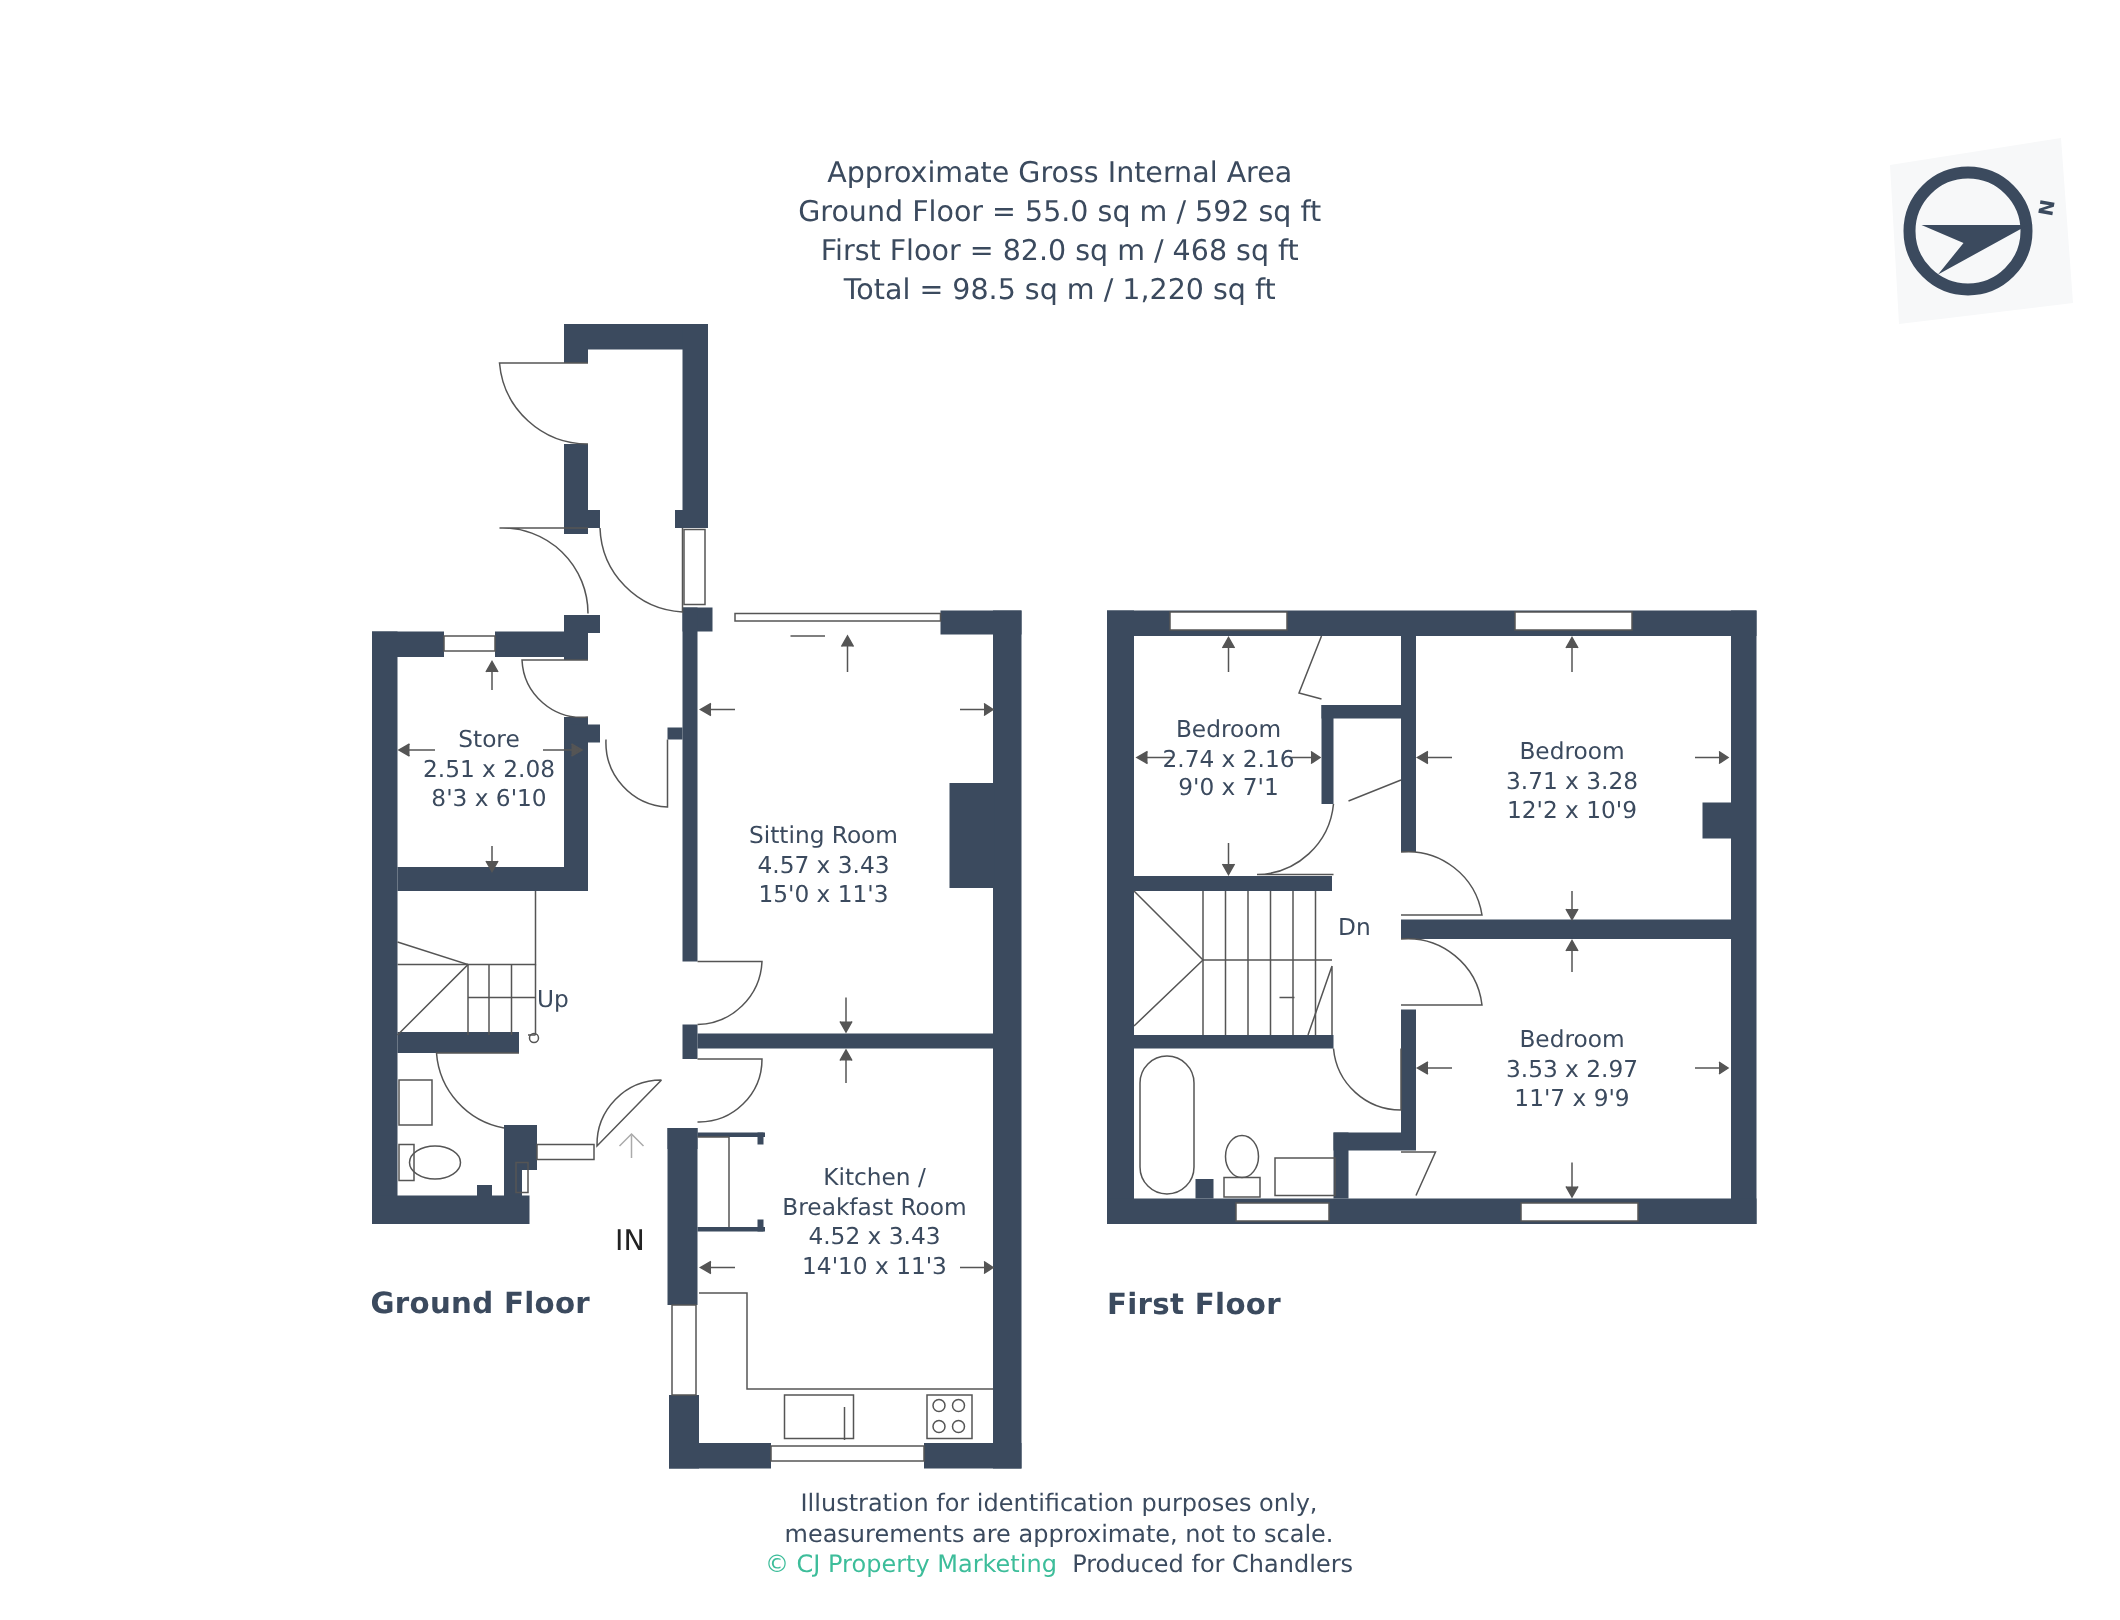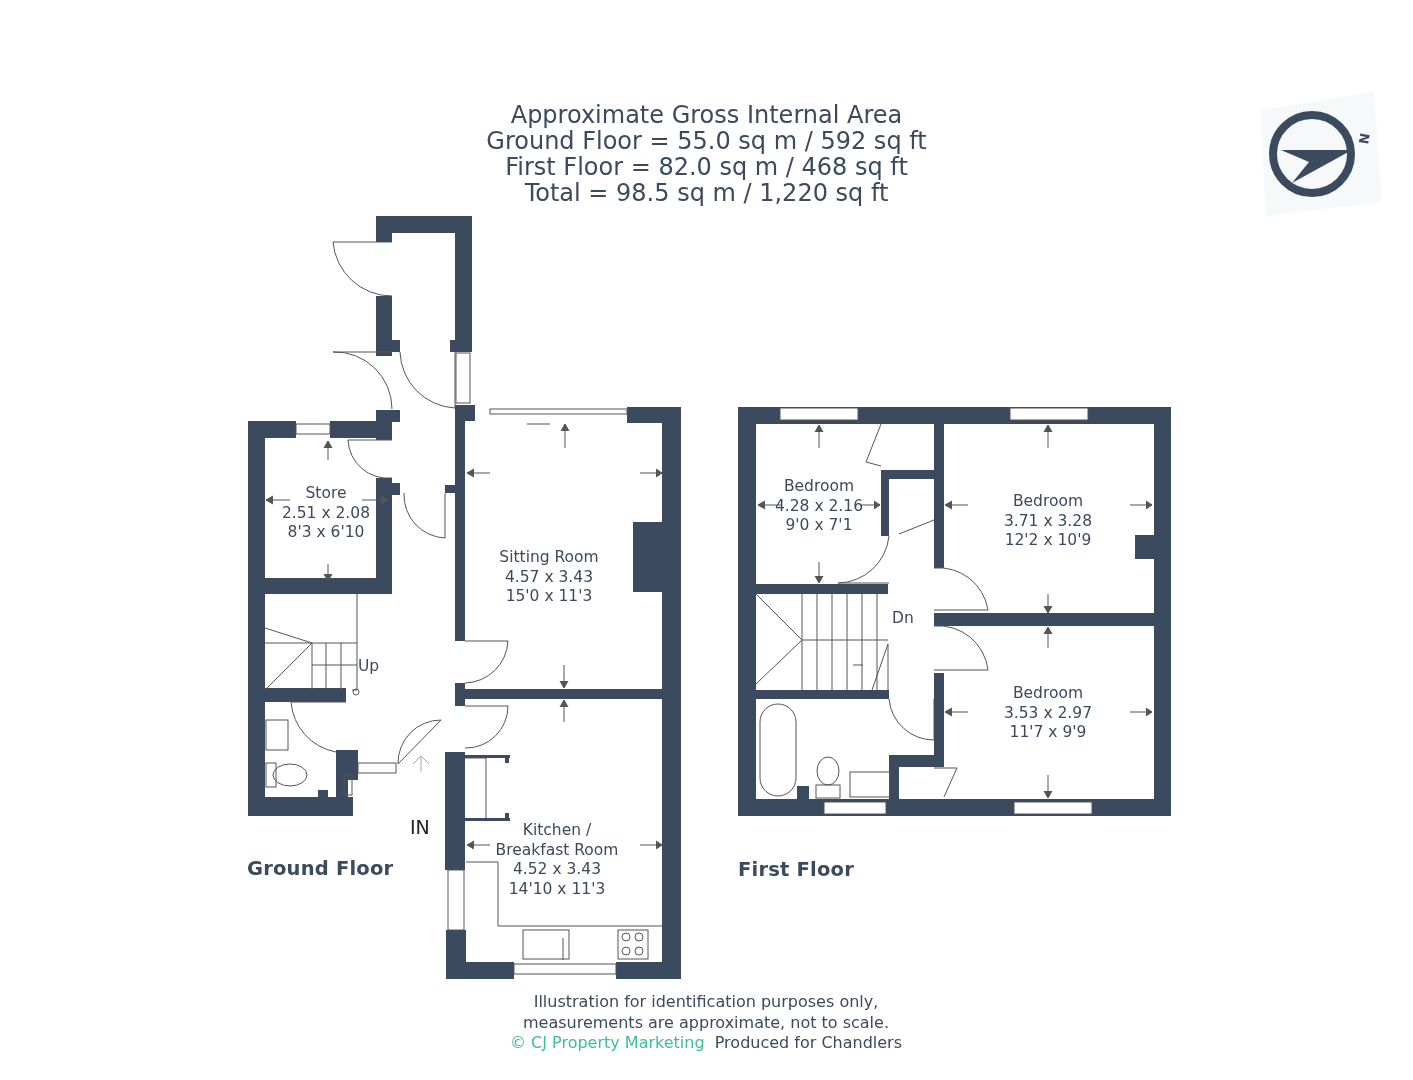--- a/index.html
+++ b/index.html
@@ -1,17 +1,17 @@
 <!DOCTYPE html>
 <html><head>
 <meta charset="utf-8">
 <style>
   html, body { margin:0; padding:0; background:#ffffff; }
   body { width:1413px; height:1080px; position:relative; overflow:hidden; font-family:"DejaVu Sans", sans-serif; color:#3a4a5e; }
-  .header { position:absolute; left:0; width:1413px; top:102px; text-align:center; font-size:24px; line-height:26px; color:#3b4a5e; }
+  .header { position:absolute; left:0; width:1413px; top:102px; text-align:center; font-size:19px; line-height:26px; color:#3b4a5e; }
   .header div { white-space:nowrap; }
   .compass { position:absolute; left:1256px; top:92px; width:130px; height:125px; }
   .plan { position:absolute; left:0; top:0; width:1413px; height:1080px; }
   .room-label { position:absolute; text-align:center; font-size:15.5px; line-height:19.5px; color:#3b4a5e; white-space:nowrap; transform:translateX(-50%); }
   .small-label { position:absolute; font-size:15.5px; color:#3b4a5e; }
   .in-label { position:absolute; font-size:19px; color:#222;margin-top:40px; }
   .floor-title { position:absolute; font-weight:bold; font-size:19.5px; color:#3b4a5e; letter-spacing:0.2px; }
   .footer { position:absolute; left:0; width:1412px; top:992px; text-align:center; font-size:16px; line-height:20.5px; color:#3b4a5e; }
   .footer .brand { color:#3dbd9a; font-weight:normal; }
 </style>
@@ -204,33 +204,33 @@
 <div class="room-label" style="left:326px; top:484px;">
   <div>Store</div>
   <div>2.51 x 2.08</div>
   <div>8'3 x 6'10</div>
 </div>
 <div class="room-label" style="left:549px; top:530px;margin-top:18px;">
   <div>Sitting Room</div>
   <div>4.57 x 3.43</div>
   <div>15'0 x 11'3</div>
 </div>
-<div class="room-label" style="left:557px; top:776px;margin-top:45px;">
+<div class="room-label" style="left:583px; top:776px;">
   <div>Kitchen /</div>
   <div>Breakfast Room</div>
   <div>4.52 x 3.43</div>
   <div>14'10 x 11'3</div>
 </div>
 <div class="small-label" style="left:358px; top:657px;">Up</div>
 <div class="in-label" style="left:410px; top:776px;">IN</div>
 <div class="floor-title" style="left:247px; top:857px;">Ground Floor</div>
 
 <div class="room-label" style="left:819px; top:477px;">
   <div>Bedroom</div>
-  <div>4.28 x 2.16</div>
+  <div>2.74 x 2.16</div>
   <div>9'0 x 7'1</div>
 </div>
 <div class="room-label" style="left:1048px; top:492px;">
   <div>Bedroom</div>
   <div>3.71 x 3.28</div>
   <div>12'2 x 10'9</div>
 </div>
 <div class="room-label" style="left:1048px; top:684px;">
   <div>Bedroom</div>
   <div>3.53 x 2.97</div>

